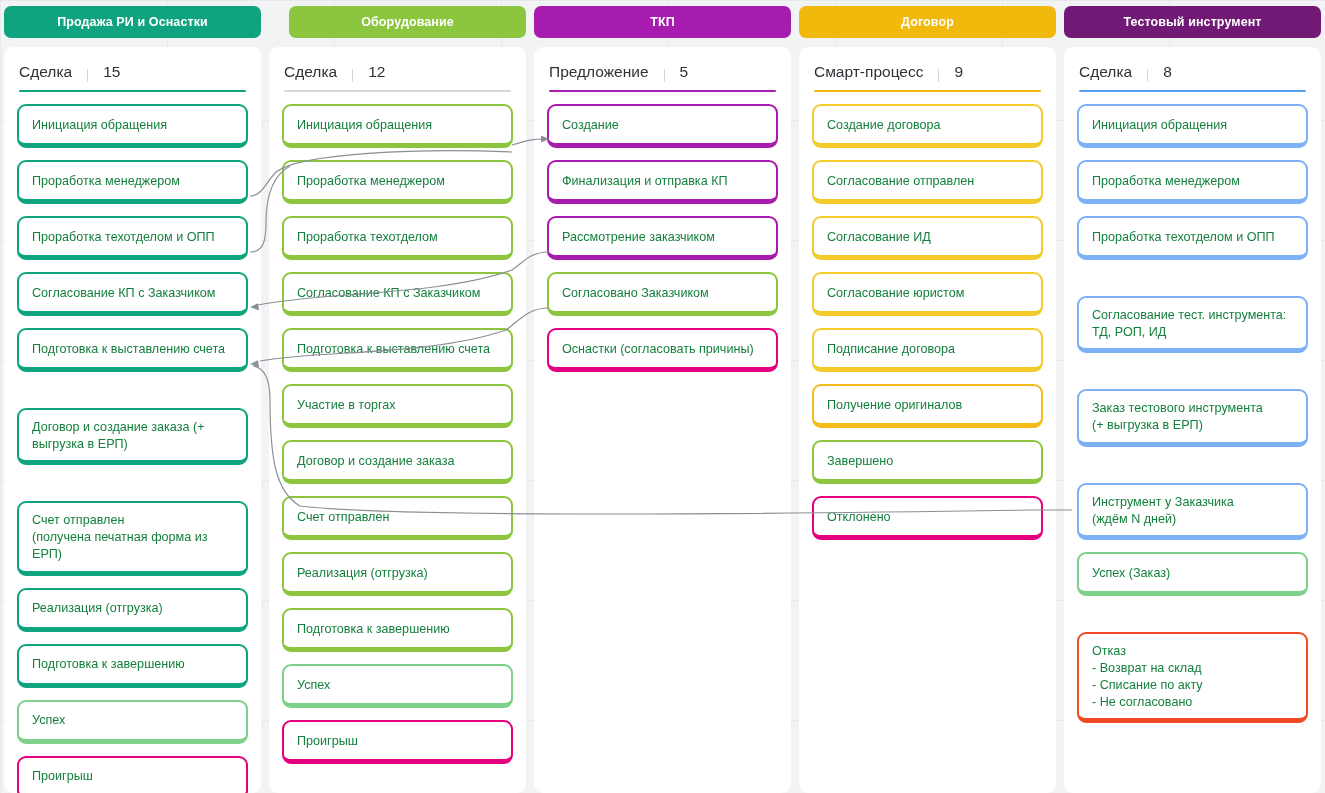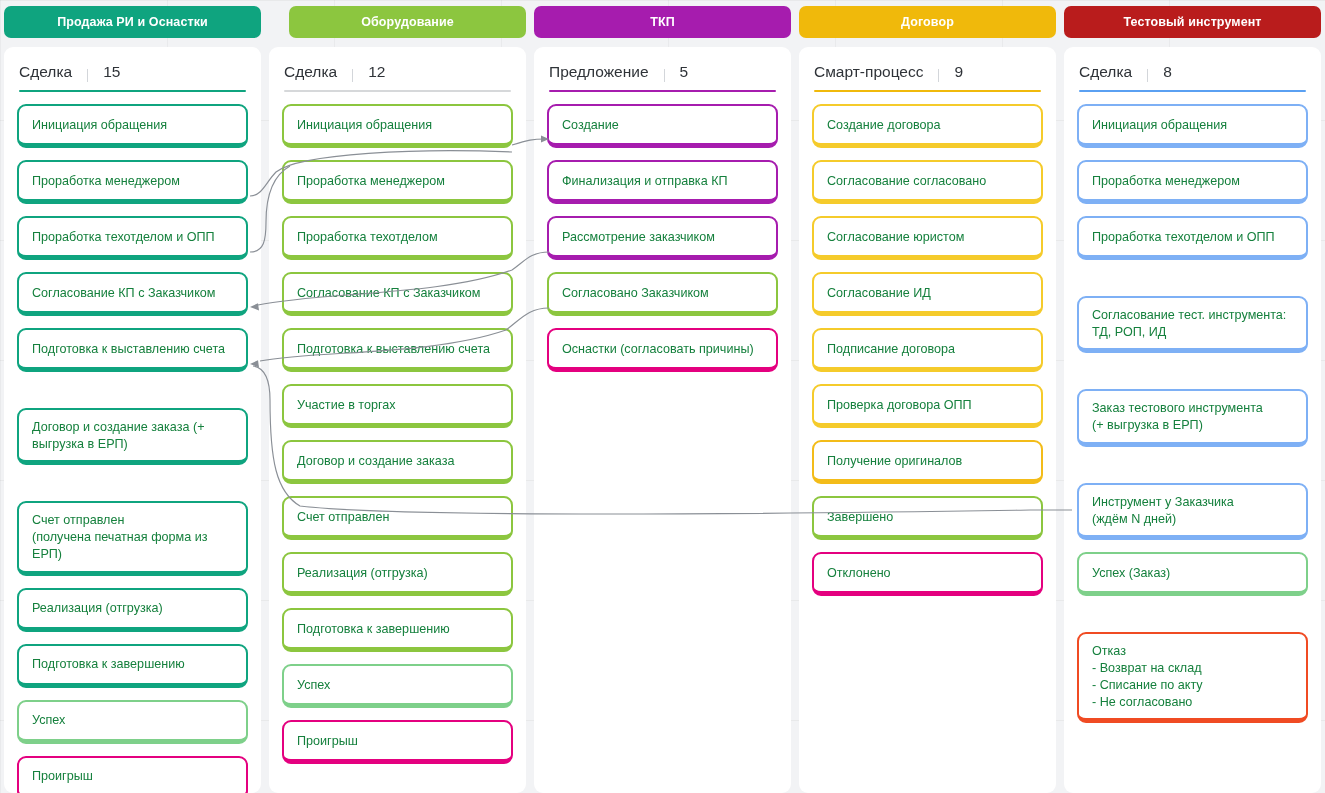--- a/index.html
+++ b/index.html
@@ -198,32 +198,31 @@
       <div class="column">
         <div class="col-header" style="background: rgb(240, 185, 11);">Договор</div>
         <div class="col-panel">
           <div class="panel-title">
             <span>Смарт-процесс</span>
             <span class="sep"></span>
             <span class="count">9</span>
           </div>
           <div class="title-rule" style="background: rgb(240, 185, 11);"></div>
           <div class="stage" style="border-color: rgb(245, 203, 43);">Создание договора</div>
-          <div class="stage" style="border-color: rgb(245, 203, 43);">Согласование согласовано</div>
+          <div class="stage" style="border-color: rgb(245, 203, 43);">Согласование отправлен</div>
+          <div class="stage" style="border-color: rgb(245, 203, 43);">Согласование ИД</div>
           <div class="stage" style="border-color: rgb(245, 203, 43);">Согласование юристом</div>
-          <div class="stage" style="border-color: rgb(245, 203, 43);">Согласование ИД</div>
           <div class="stage" style="border-color: rgb(245, 203, 43);">Подписание договора</div>
-          <div class="stage" style="border-color: rgb(245, 203, 43);">Проверка договора ОПП</div>
           <div class="stage" style="border-color: rgb(243, 188, 25);">Получение оригиналов</div>
           <div class="stage" style="border-color: rgb(140, 198, 63);">Завершено</div>
           <div class="stage" style="border-color: rgb(228, 0, 127);">Отклонено</div>
         </div>
       </div>
       <div class="column">
-        <div class="col-header" style="background: #b91c1c;">Тестовый инструмент</div>
+        <div class="col-header" style="background: #701a75;">Тестовый инструмент</div>
         <div class="col-panel">
           <div class="panel-title">
             <span>Сделка</span>
             <span class="sep"></span>
             <span class="count">8</span>
           </div>
           <div class="title-rule" style="background: rgb(90, 160, 242);"></div>
           <div class="stage" style="border-color: rgb(126, 176, 245);">Инициация обращения</div>
           <div class="stage" style="border-color: rgb(126, 176, 245);">Проработка менеджером</div>
           <div class="stage" style="border-color: rgb(126, 176, 245);">Проработка техотделом и ОПП</div>

